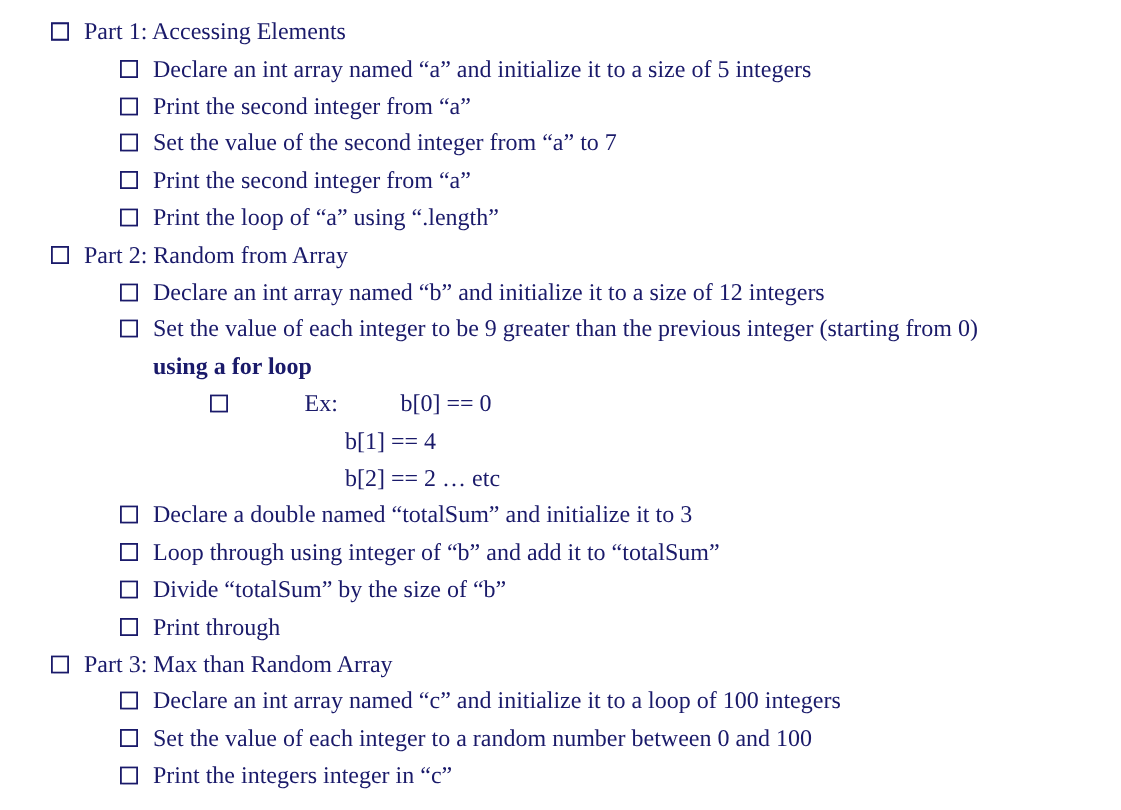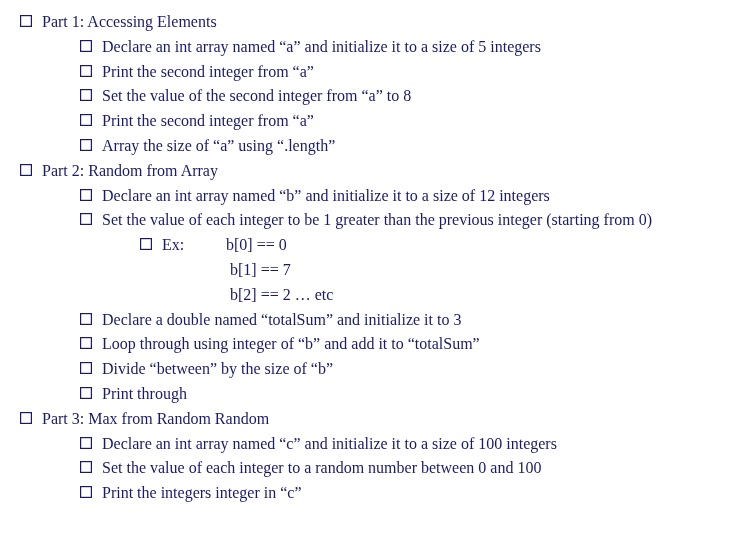--- a/index.html
+++ b/index.html
@@ -17,24 +17,24 @@
     display: flex;
     align-items: flex-start;
   }
   .bullet {
     flex: 0 0 auto;
     margin-right: 10px;
     margin-top: 5px;
   }
   .bullet svg { display:block; }
   .txt { flex: 1 1 auto; }
-  .lvl0 { margin-left: 0px; }
+  .lvl0 { margin-left: 14px; }
   .lvl1 { margin-left: 60px; justify-content: center; }
   .lvl2 { margin-left: 120px; }
-  .ex-label { display:inline-block; width:40px; }
+  .ex-label { display:inline-block; width:40px;margin-left:41px; }
   .ex-code { display:inline-block; margin-left:20px;text-align:center; }
   .ex-line { margin-left: 210px; }
   .bold { font-weight: bold; }
 </style>
 </head>
 <body>
 
 <div class="row lvl0">
   <span class="bullet">
       <svg width="12" height="12">
@@ -68,39 +68,39 @@
     </span>
   <span class="txt">Print the second integer from “a”</span>
 </div>
 <div class="row lvl1">
   <span class="bullet">
       <svg width="12" height="12">
         <rect x="2" y="2" width="11" height="11" fill="#1a1a6a" opacity="0.15"></rect>
         <rect x="0.5" y="0.5" width="11" height="11" fill="#fff" stroke="#1a1a6a" stroke-width="1.4"></rect>
       </svg>
     </span>
-  <span class="txt">Set the value of the second integer from “a” to 8</span>
+  <span class="txt">Set the value of the second integer from “a” to 7</span>
 </div>
 <div class="row lvl1">
   <span class="bullet">
       <svg width="12" height="12">
         <rect x="2" y="2" width="11" height="11" fill="#1a1a6a" opacity="0.15"></rect>
         <rect x="0.5" y="0.5" width="11" height="11" fill="#fff" stroke="#1a1a6a" stroke-width="1.4"></rect>
       </svg>
     </span>
   <span class="txt">Print the second integer from “a”</span>
 </div>
 <div class="row lvl1">
   <span class="bullet">
       <svg width="12" height="12">
         <rect x="2" y="2" width="11" height="11" fill="#1a1a6a" opacity="0.15"></rect>
         <rect x="0.5" y="0.5" width="11" height="11" fill="#fff" stroke="#1a1a6a" stroke-width="1.4"></rect>
       </svg>
     </span>
-  <span class="txt">Array the size of “a” using “.length”</span>
+  <span class="txt">Print the loop of “a” using “.length”</span>
 </div>
 
 <div class="row lvl0">
   <span class="bullet">
       <svg width="12" height="12">
         <rect x="2" y="2" width="11" height="11" fill="#1a1a6a" opacity="0.15"></rect>
         <rect x="0.5" y="0.5" width="11" height="11" fill="#fff" stroke="#1a1a6a" stroke-width="1.4"></rect>
       </svg>
     </span>
   <span class="txt">Part 2: Random from Array</span>
@@ -115,36 +115,37 @@
   <span class="txt">Declare an int array named “b” and initialize it to a size of 12 integers</span>
 </div>
 <div class="row lvl1">
   <span class="bullet">
       <svg width="12" height="12">
         <rect x="2" y="2" width="11" height="11" fill="#1a1a6a" opacity="0.15"></rect>
         <rect x="0.5" y="0.5" width="11" height="11" fill="#fff" stroke="#1a1a6a" stroke-width="1.4"></rect>
       </svg>
     </span>
   <span class="txt">
-    <span>Set the value of each integer to be 1 greater than the previous integer (starting from 0)</span><br>
+    <span>Set the value of each integer to be 9 greater than the previous integer (starting from 0)</span><br>
+    <span class="bold">using a for loop</span>
   </span>
 </div>
 <div class="row lvl2">
   <span class="bullet">
       <svg width="12" height="12">
         <rect x="2" y="2" width="11" height="11" fill="#1a1a6a" opacity="0.15"></rect>
         <rect x="0.5" y="0.5" width="11" height="11" fill="#fff" stroke="#1a1a6a" stroke-width="1.4"></rect>
       </svg>
     </span>
   <span class="txt">
     <span class="ex-label">Ex:</span>
     <span class="ex-code">b[0] == 0</span>
   </span>
 </div>
-<div class="ex-line">b[1] == 7</div>
+<div class="ex-line">b[1] == 4</div>
 <div class="ex-line">b[2] == 2 … etc</div>
 
 <div class="row lvl1">
   <span class="bullet">
       <svg width="12" height="12">
         <rect x="2" y="2" width="11" height="11" fill="#1a1a6a" opacity="0.15"></rect>
         <rect x="0.5" y="0.5" width="11" height="11" fill="#fff" stroke="#1a1a6a" stroke-width="1.4"></rect>
       </svg>
     </span>
   <span class="txt">Declare a double named “totalSum” and initialize it to 3</span>
@@ -158,49 +159,49 @@
     </span>
   <span class="txt">Loop through using integer of “b” and add it to “totalSum”</span>
 </div>
 <div class="row lvl1">
   <span class="bullet">
       <svg width="12" height="12">
         <rect x="2" y="2" width="11" height="11" fill="#1a1a6a" opacity="0.15"></rect>
         <rect x="0.5" y="0.5" width="11" height="11" fill="#fff" stroke="#1a1a6a" stroke-width="1.4"></rect>
       </svg>
     </span>
-  <span class="txt">Divide “between” by the size of “b”</span>
+  <span class="txt">Divide “totalSum” by the size of “b”</span>
 </div>
 <div class="row lvl1">
   <span class="bullet">
       <svg width="12" height="12">
         <rect x="2" y="2" width="11" height="11" fill="#1a1a6a" opacity="0.15"></rect>
         <rect x="0.5" y="0.5" width="11" height="11" fill="#fff" stroke="#1a1a6a" stroke-width="1.4"></rect>
       </svg>
     </span>
   <span class="txt">Print through</span>
 </div>
 
 <div class="row lvl0">
   <span class="bullet">
       <svg width="12" height="12">
         <rect x="2" y="2" width="11" height="11" fill="#1a1a6a" opacity="0.15"></rect>
         <rect x="0.5" y="0.5" width="11" height="11" fill="#fff" stroke="#1a1a6a" stroke-width="1.4"></rect>
       </svg>
     </span>
-  <span class="txt">Part 3: Max from Random Random</span>
-</div>
-<div class="row lvl1">
-  <span class="bullet">
-      <svg width="12" height="12">
-        <rect x="2" y="2" width="11" height="11" fill="#1a1a6a" opacity="0.15"></rect>
-        <rect x="0.5" y="0.5" width="11" height="11" fill="#fff" stroke="#1a1a6a" stroke-width="1.4"></rect>
-      </svg>
-    </span>
-  <span class="txt">Declare an int array named “c” and initialize it to a size of 100 integers</span>
+  <span class="txt">Part 3: Max than Random Array</span>
+</div>
+<div class="row lvl1">
+  <span class="bullet">
+      <svg width="12" height="12">
+        <rect x="2" y="2" width="11" height="11" fill="#1a1a6a" opacity="0.15"></rect>
+        <rect x="0.5" y="0.5" width="11" height="11" fill="#fff" stroke="#1a1a6a" stroke-width="1.4"></rect>
+      </svg>
+    </span>
+  <span class="txt">Declare an int array named “c” and initialize it to a loop of 100 integers</span>
 </div>
 <div class="row lvl1">
   <span class="bullet">
       <svg width="12" height="12">
         <rect x="2" y="2" width="11" height="11" fill="#1a1a6a" opacity="0.15"></rect>
         <rect x="0.5" y="0.5" width="11" height="11" fill="#fff" stroke="#1a1a6a" stroke-width="1.4"></rect>
       </svg>
     </span>
   <span class="txt">Set the value of each integer to a random number between 0 and 100</span>
 </div>

